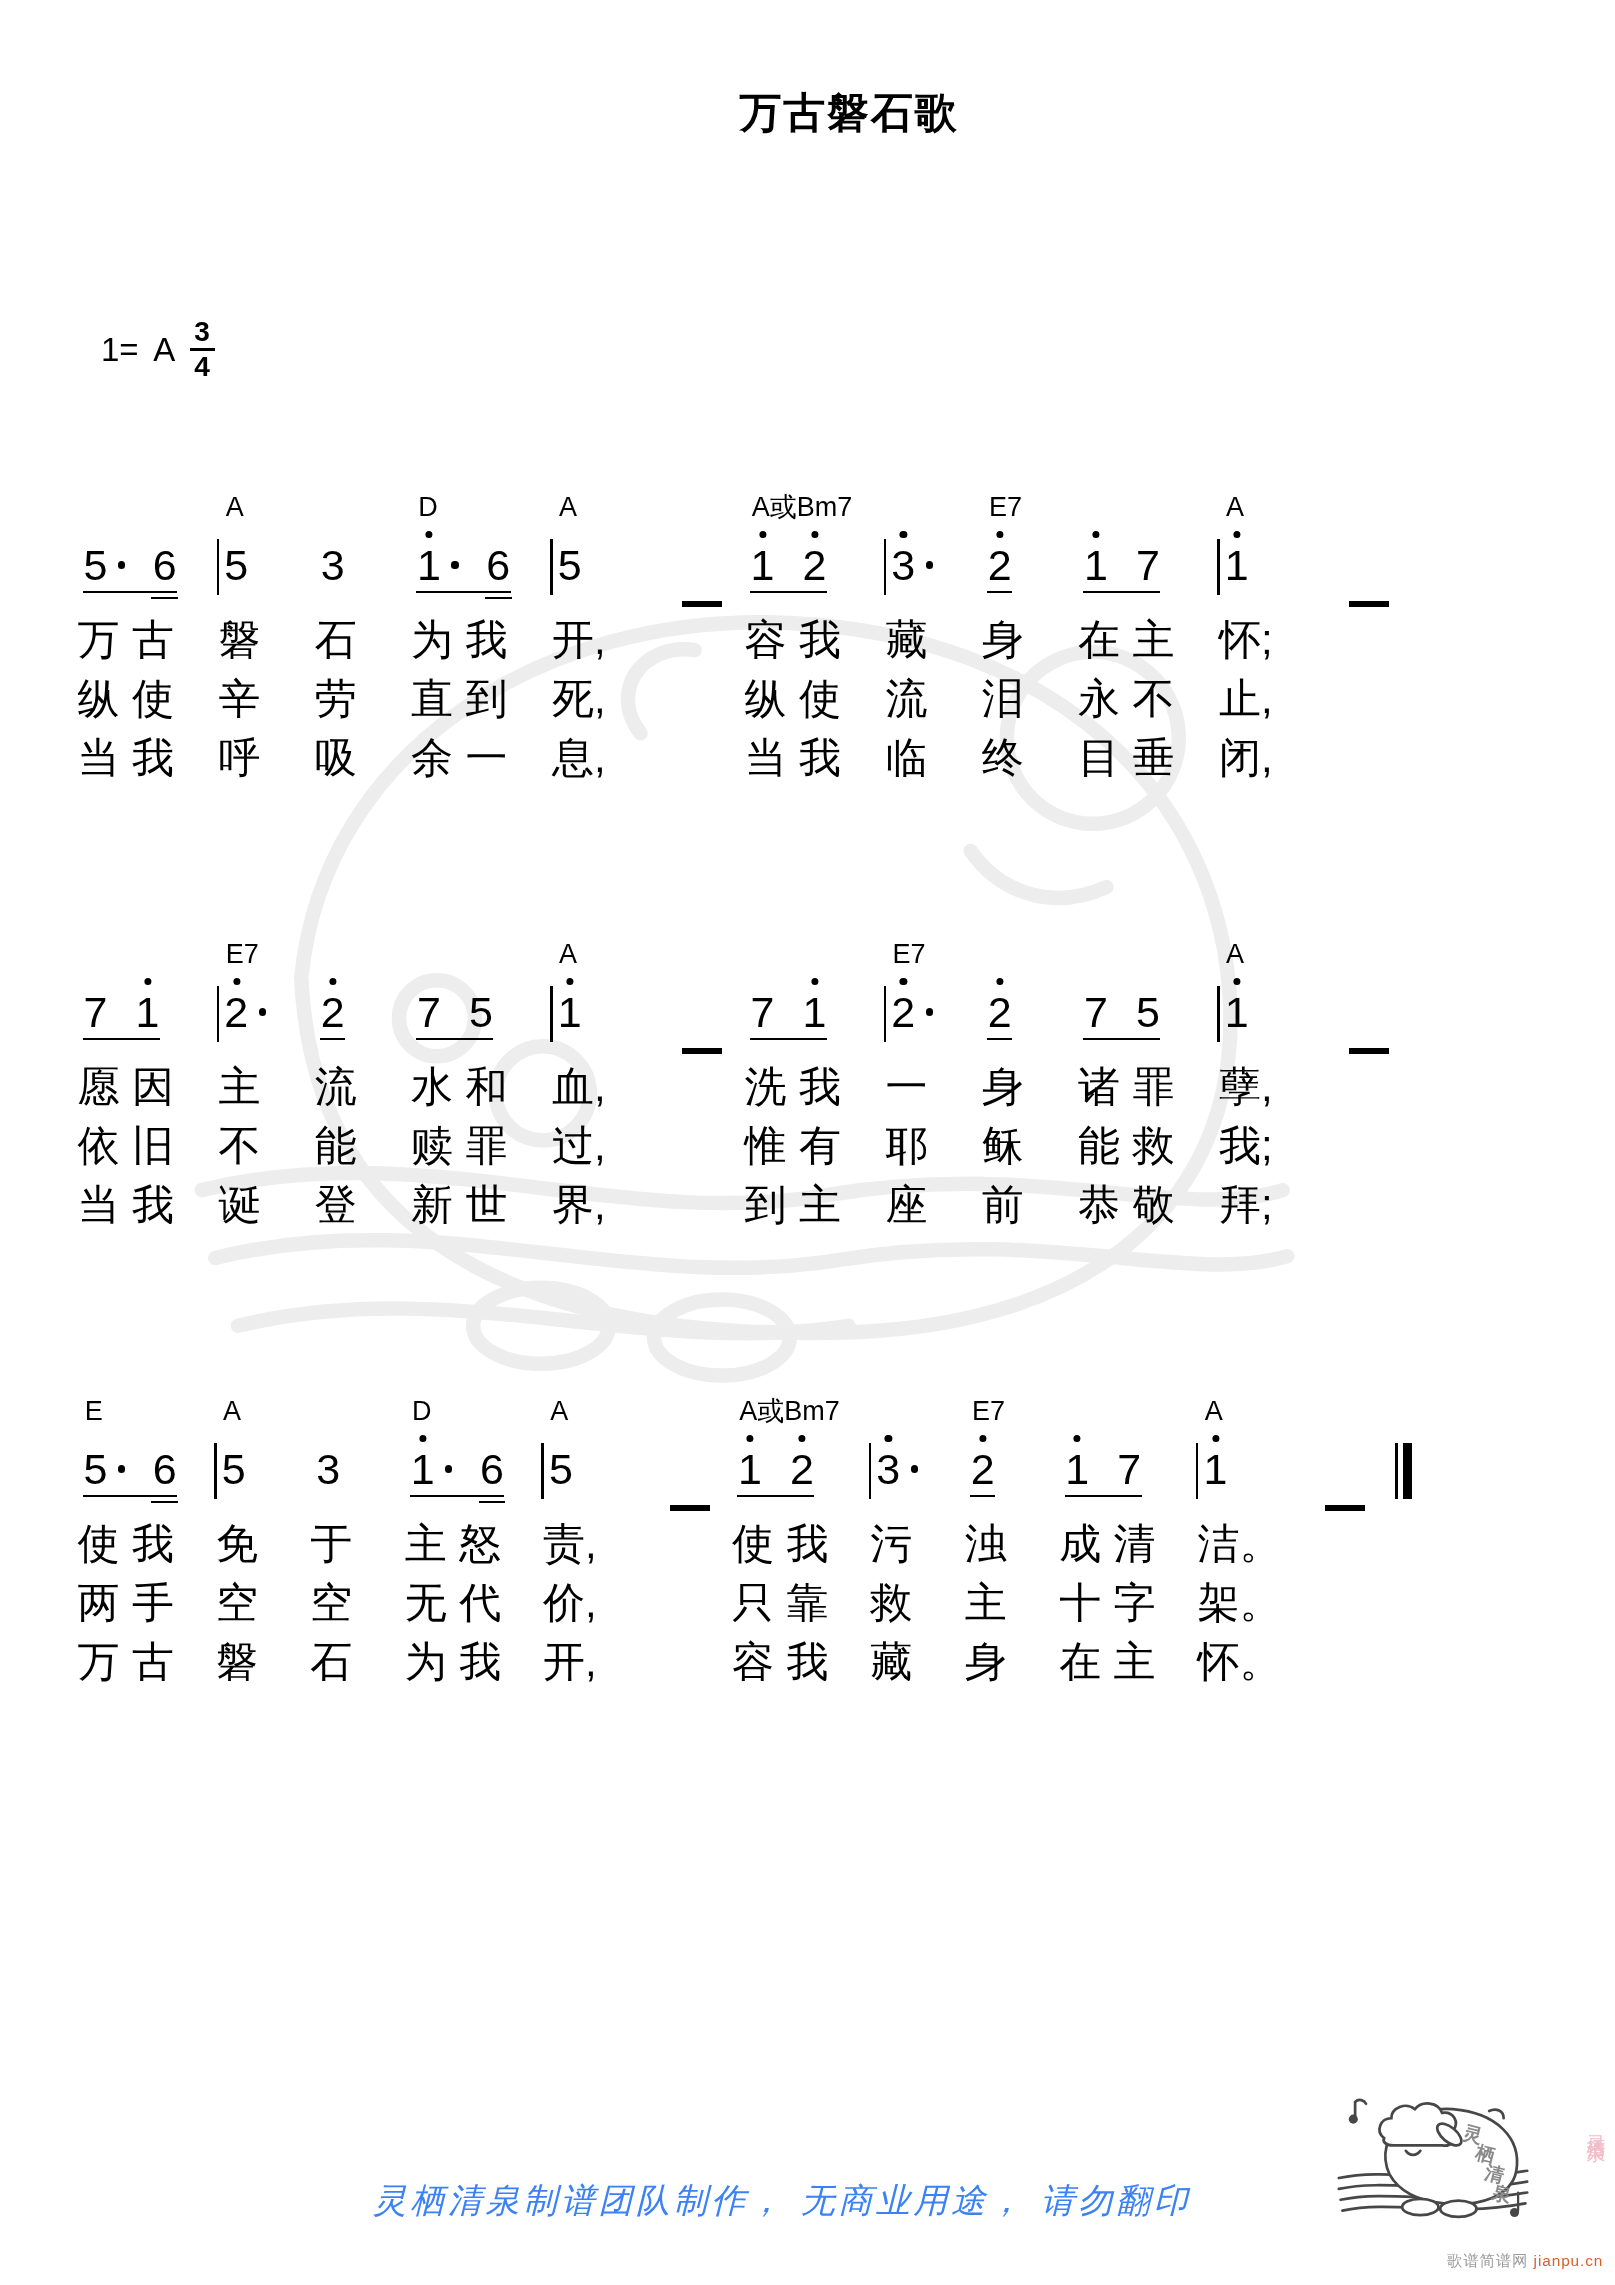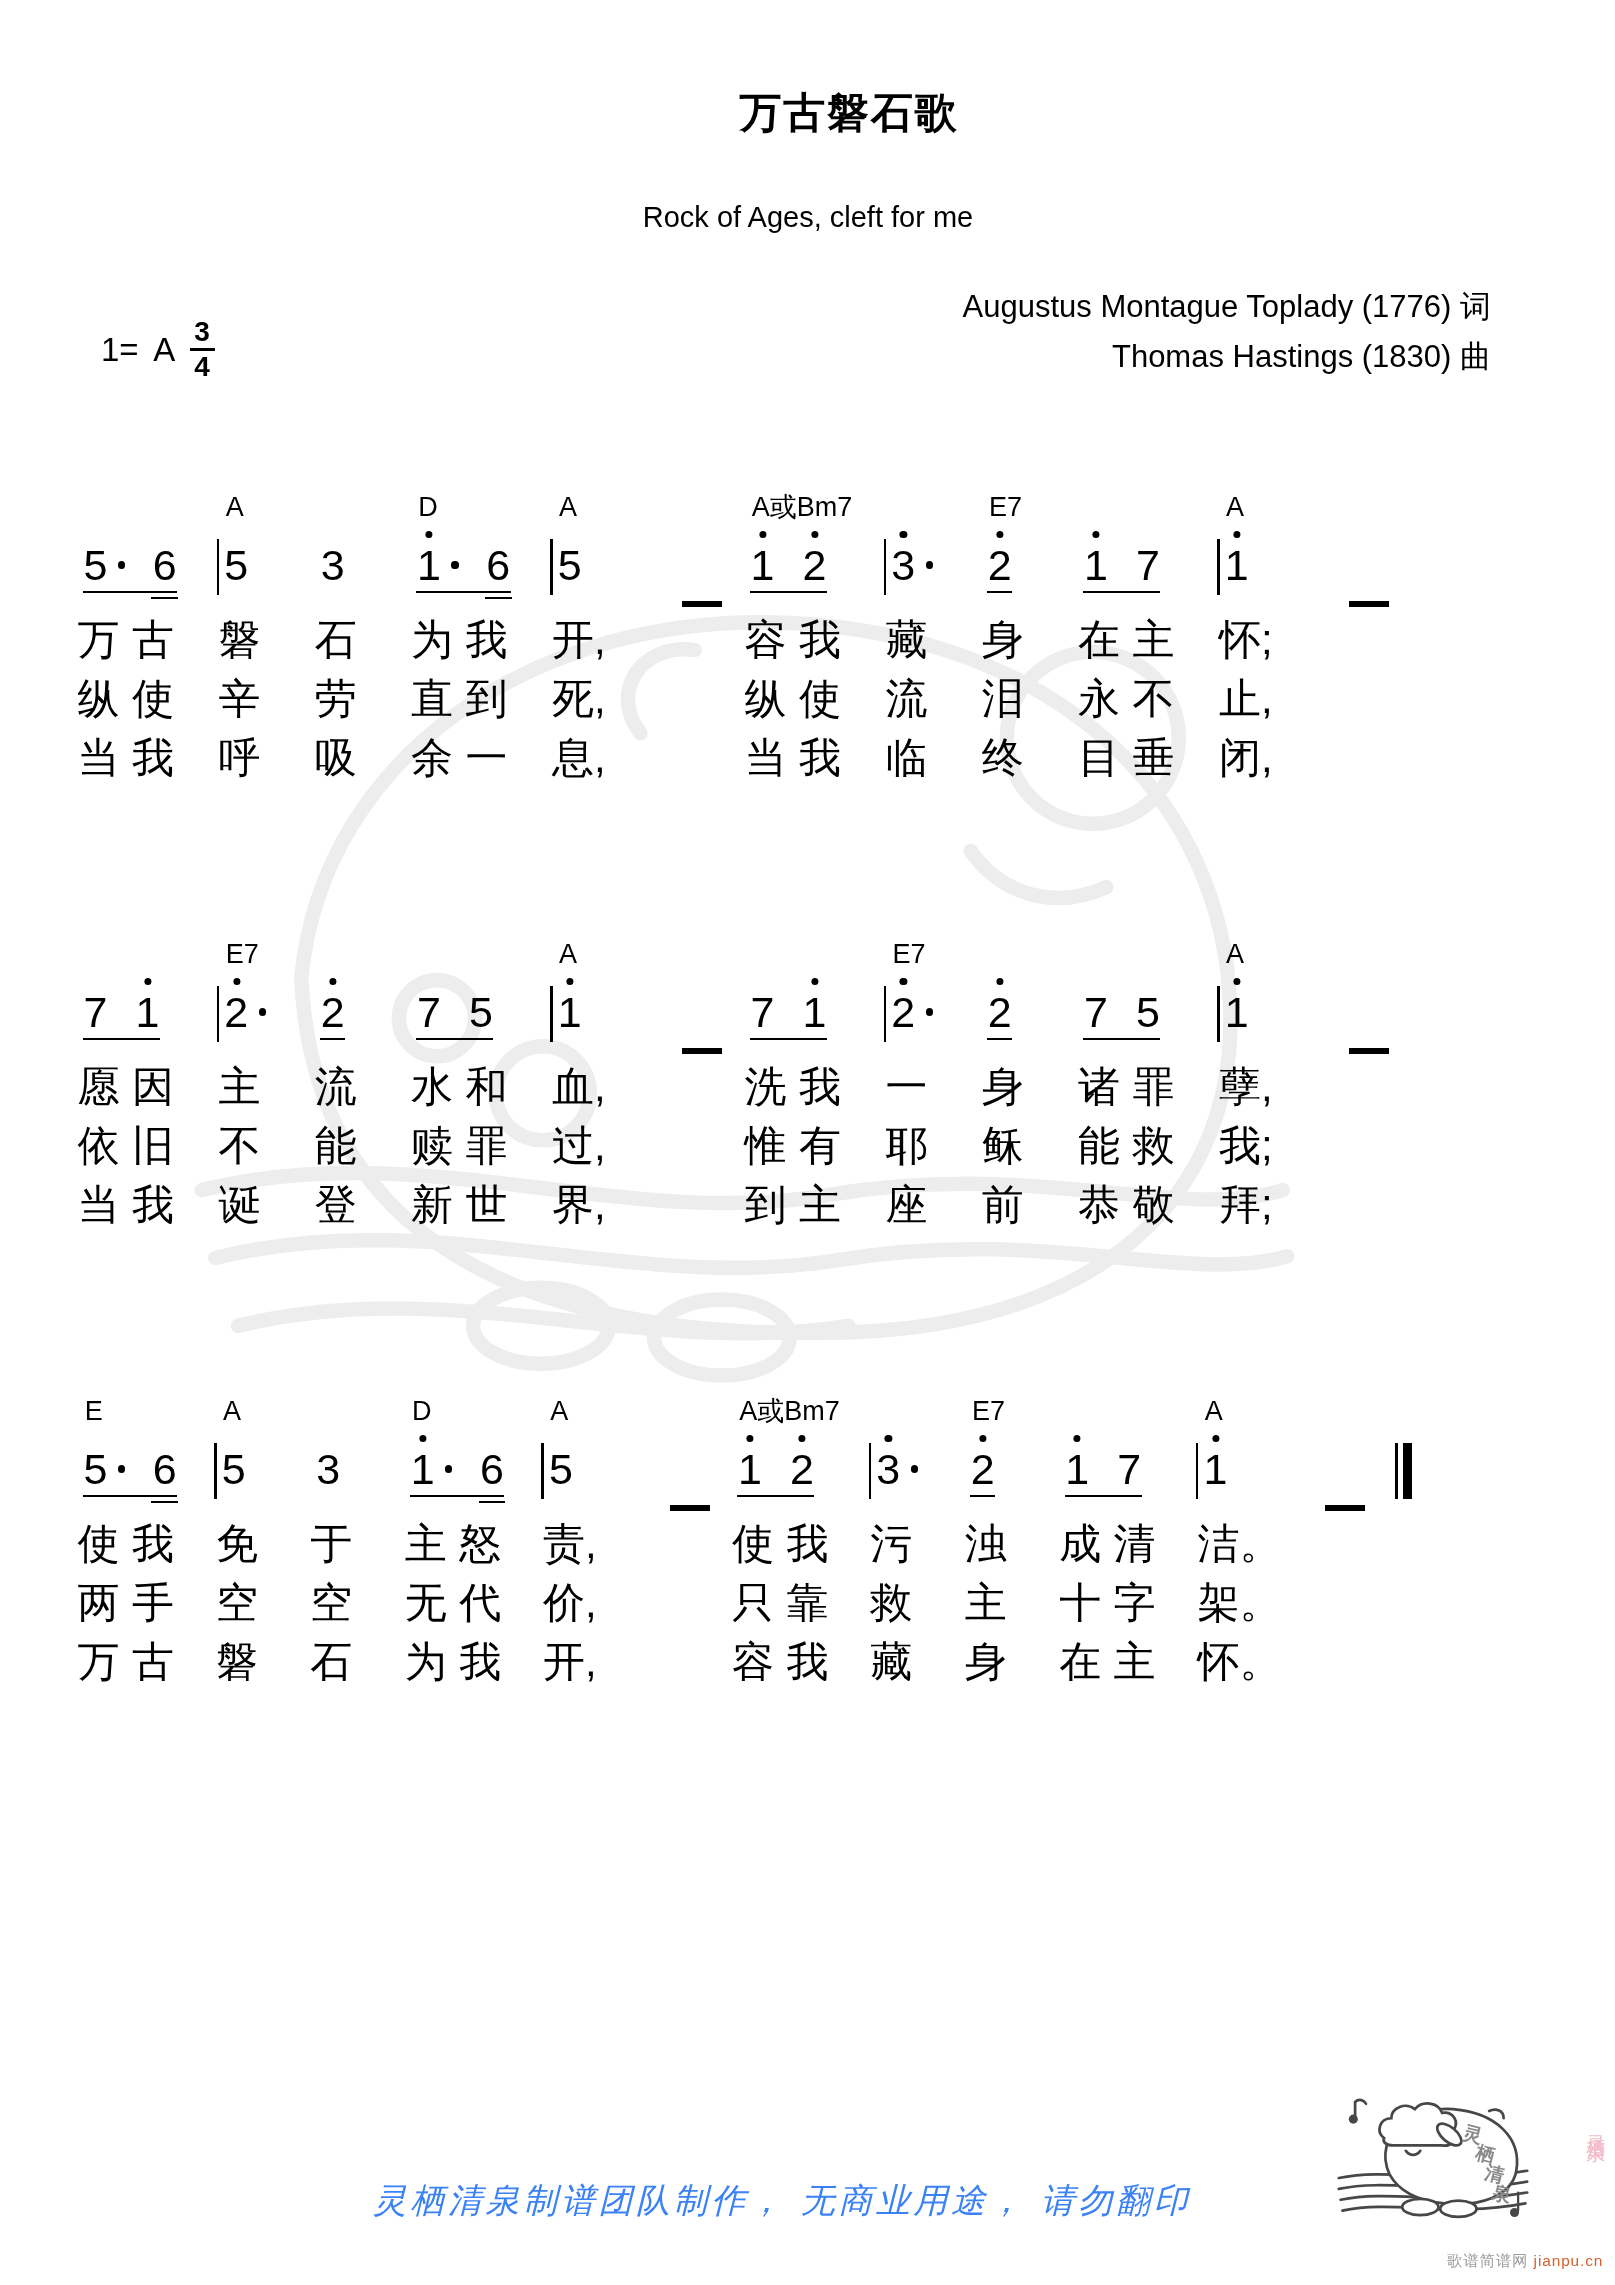--- a/index.html
+++ b/index.html
@@ -65,25 +65,20 @@
     <path d="M 70 830 C 310 770 530 870 760 832 C 985 795 1150 860 1255 828"></path>
     <path d="M 95 905 C 330 848 545 940 770 905"></path>
     <ellipse cx="430" cy="905" rx="75" ry="42"></ellipse>
     <ellipse cx="630" cy="918" rx="75" ry="42"></ellipse>
     <circle cx="315" cy="565" r="42"></circle>
     <circle cx="432" cy="648" r="52"></circle>
     <path d="M 540 250 C 505 205 540 150 600 158"></path>
   </svg>
 
   <div class="title">万古磐石歌</div>
-  <div class="subtitle">Rock of Ages, cleft for me</div>
-  <div class="credits">
-    <div>Augustus Montague Toplady (1776) 词</div>
-    <div>Thomas Hastings (1830) 曲</div>
-  </div>
   <div class="keysig">
     <span>1=</span>
     <span>A</span>
     <span class="frac">
       <span>3</span>
       <span class="fbar"></span>
       <span>4</span>
     </span>
   </div>
 

